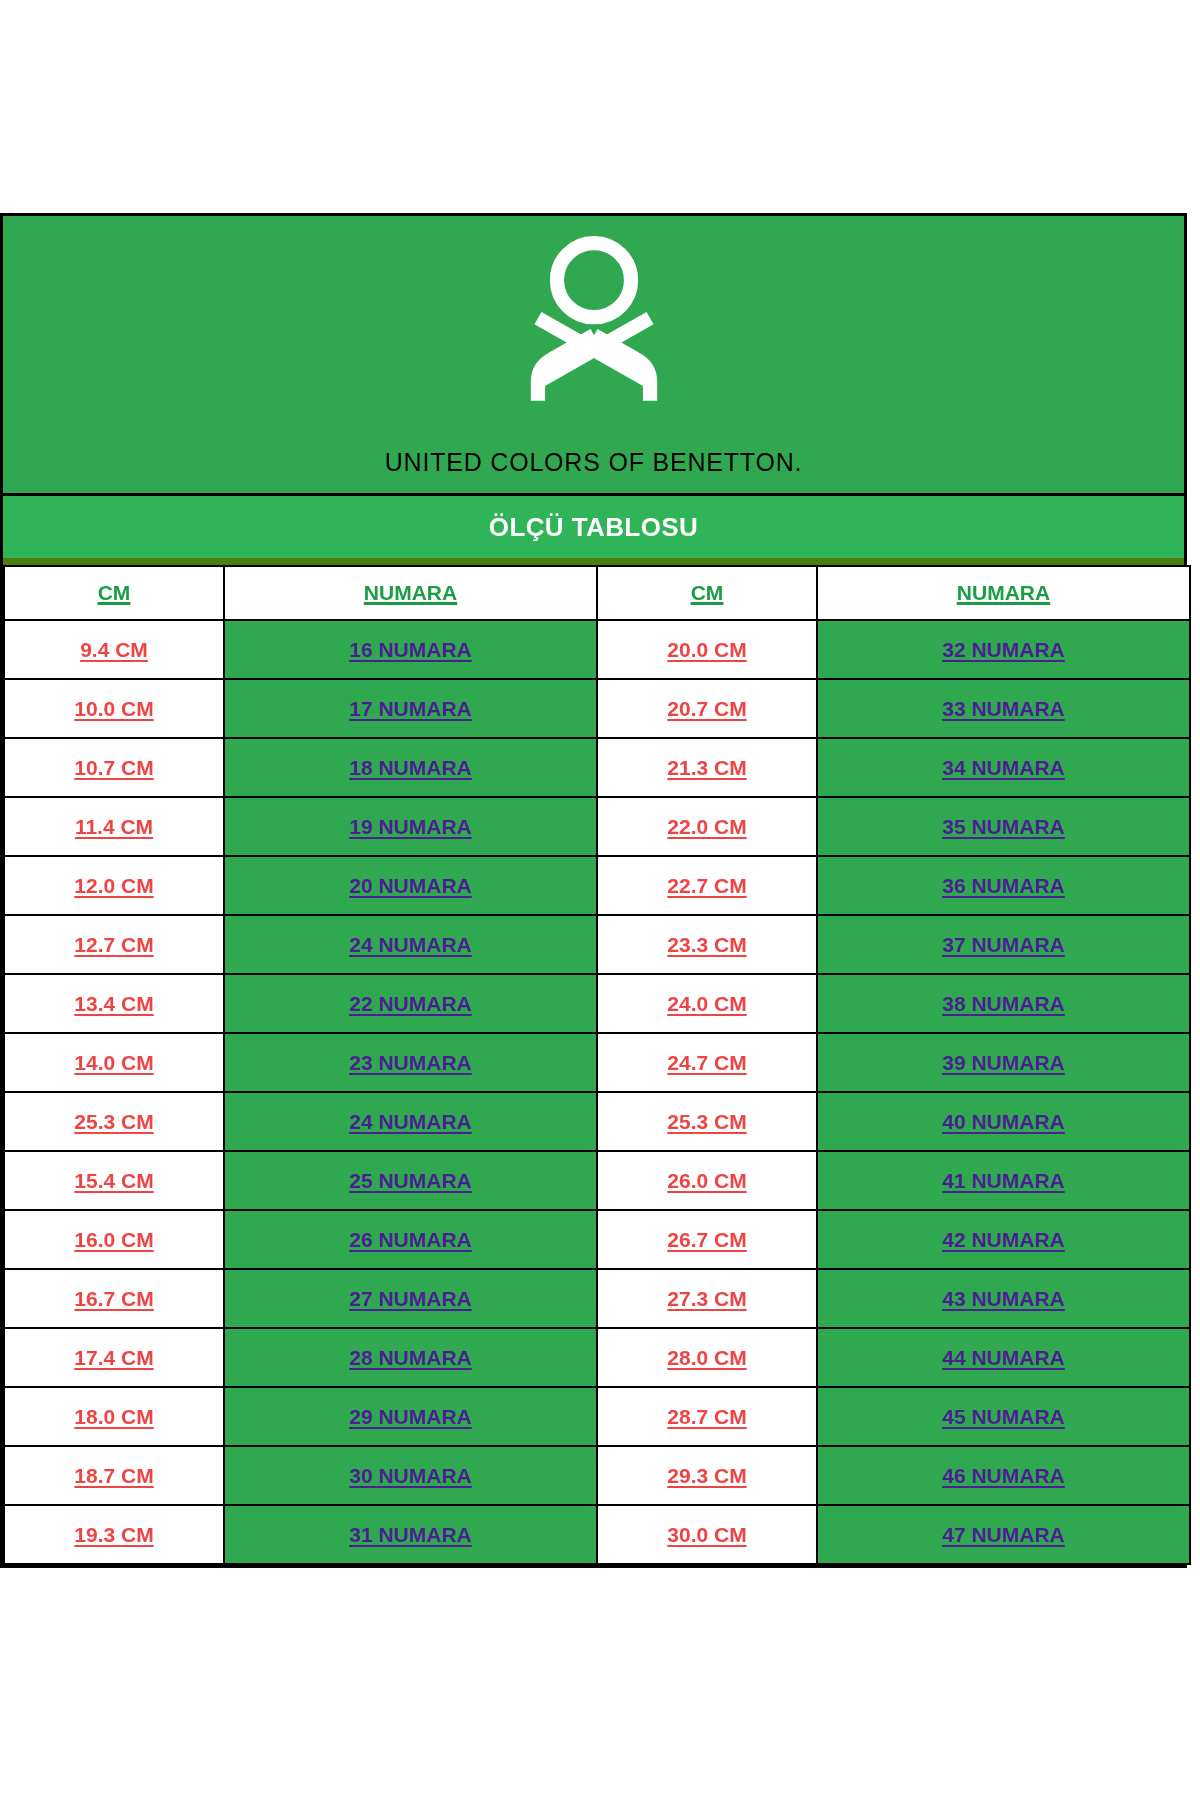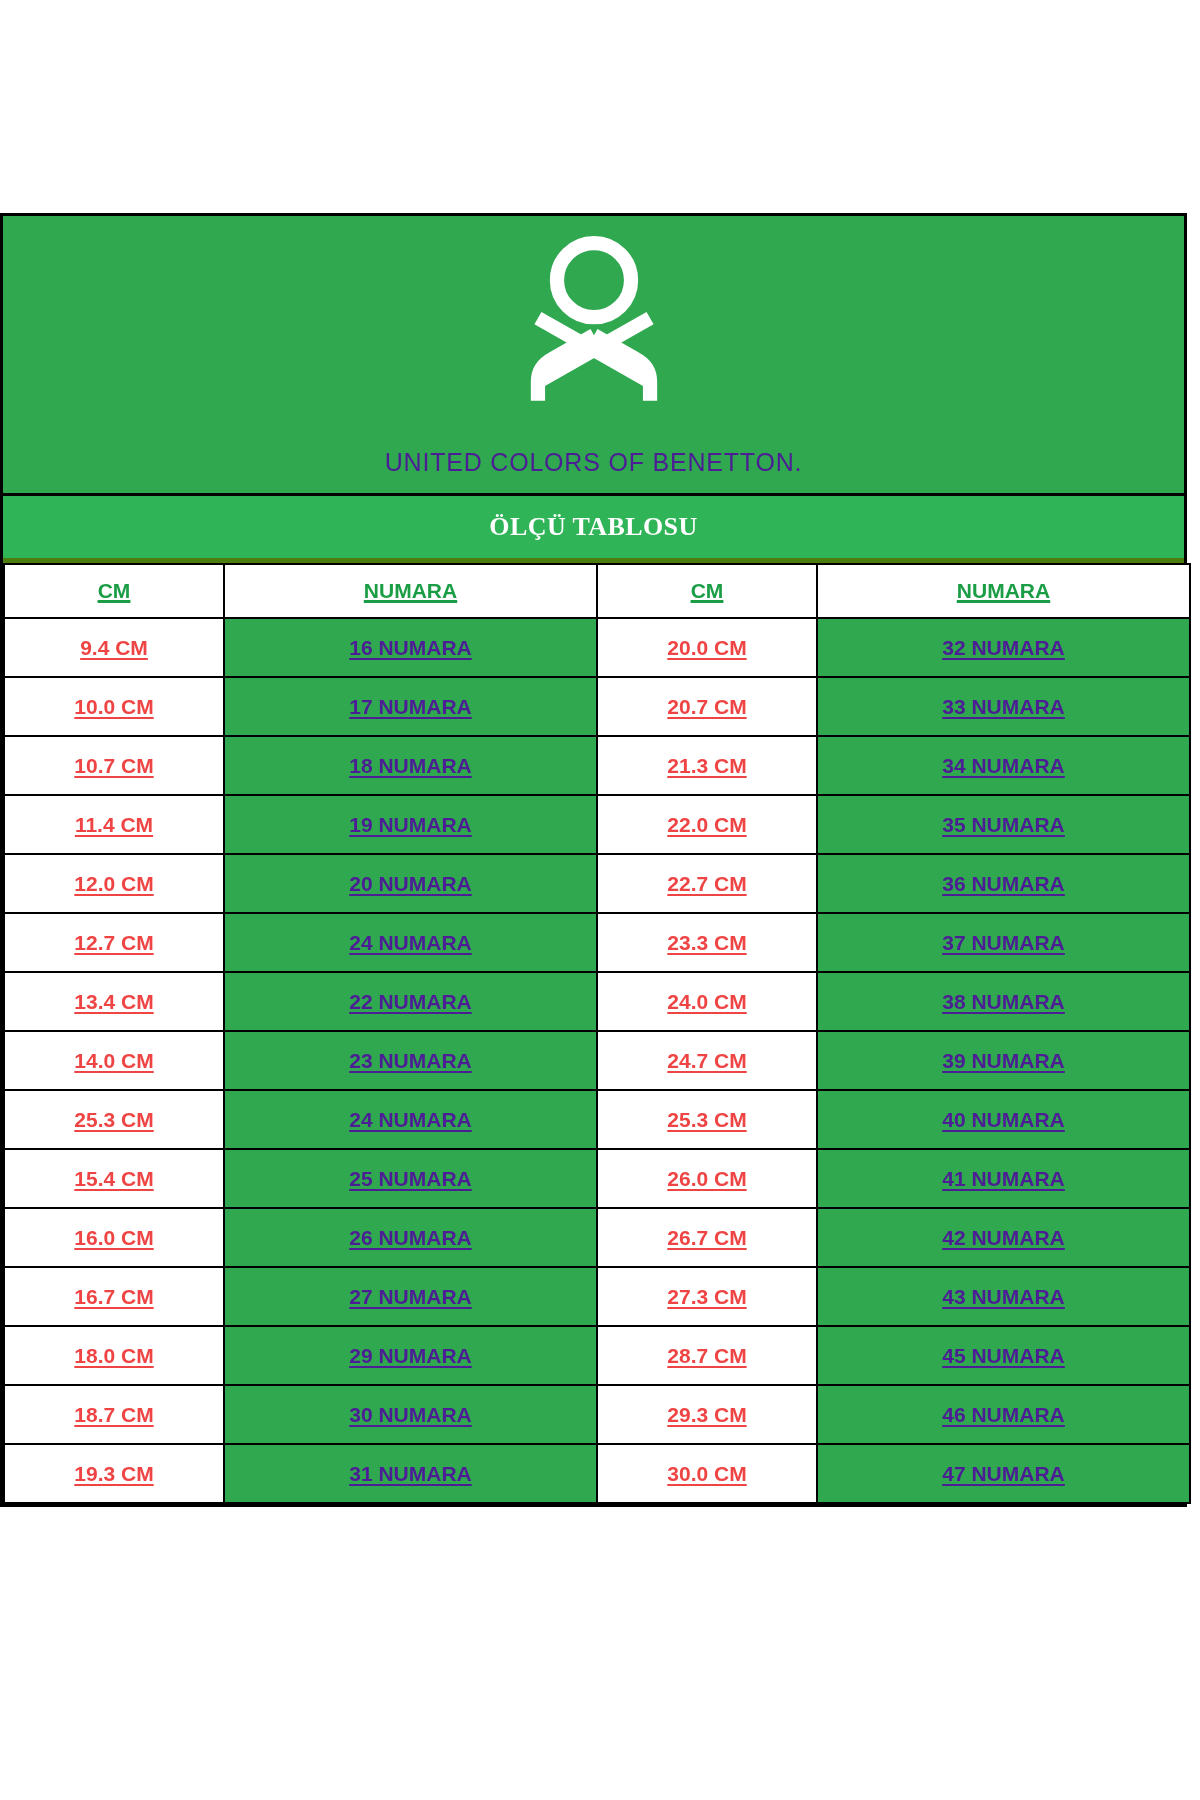--- a/index.html
+++ b/index.html
@@ -36,36 +36,35 @@
     flex-direction: column;
     align-items: center;
     justify-content: center;
   }
   .logo-mark {
     width: 190px;
     height: 195px;
     display: block;
   }
   .brand-name {
-    color: #4c1d95;
+    color: #000000;
     font-size: 25px;
     letter-spacing: 0.8px;
     font-weight: 500;
     margin-top: 20px;
     white-space: nowrap;
   }
   
   .title-bar {
     background: #2fb457;
-    border-bottom: 5px solid #4d7c0f;
+    border-bottom: 7px solid #4d7c0f;
     height: 62px;
     display: flex;
     align-items: center;
     justify-content: center;
-    font-family: Liberation Serif, serif;
   }
   .title-bar span {
     color: #ffffff;
     font-size: 26px;
     font-weight: bold;
     letter-spacing: 0.4px;
   }
   
   table.size-table {
     border-collapse: collapse;
@@ -210,20 +209,26 @@
           <td class="cm-cell"><span>26.7 CM</span></td>
           <td class="num-cell"><span>42 NUMARA</span></td>
         </tr>
         <tr>
           <td class="cm-cell"><span>16.7 CM</span></td>
           <td class="num-cell"><span>27 NUMARA</span></td>
           <td class="cm-cell"><span>27.3 CM</span></td>
           <td class="num-cell"><span>43 NUMARA</span></td>
         </tr>
         <tr>
+          <td class="cm-cell"><span>17.4 CM</span></td>
+          <td class="num-cell"><span>28 NUMARA</span></td>
+          <td class="cm-cell"><span>28.0 CM</span></td>
+          <td class="num-cell"><span>44 NUMARA</span></td>
+        </tr>
+        <tr>
           <td class="cm-cell"><span>18.0 CM</span></td>
           <td class="num-cell"><span>29 NUMARA</span></td>
           <td class="cm-cell"><span>28.7 CM</span></td>
           <td class="num-cell"><span>45 NUMARA</span></td>
         </tr>
         <tr>
           <td class="cm-cell"><span>18.7 CM</span></td>
           <td class="num-cell"><span>30 NUMARA</span></td>
           <td class="cm-cell"><span>29.3 CM</span></td>
           <td class="num-cell"><span>46 NUMARA</span></td>

